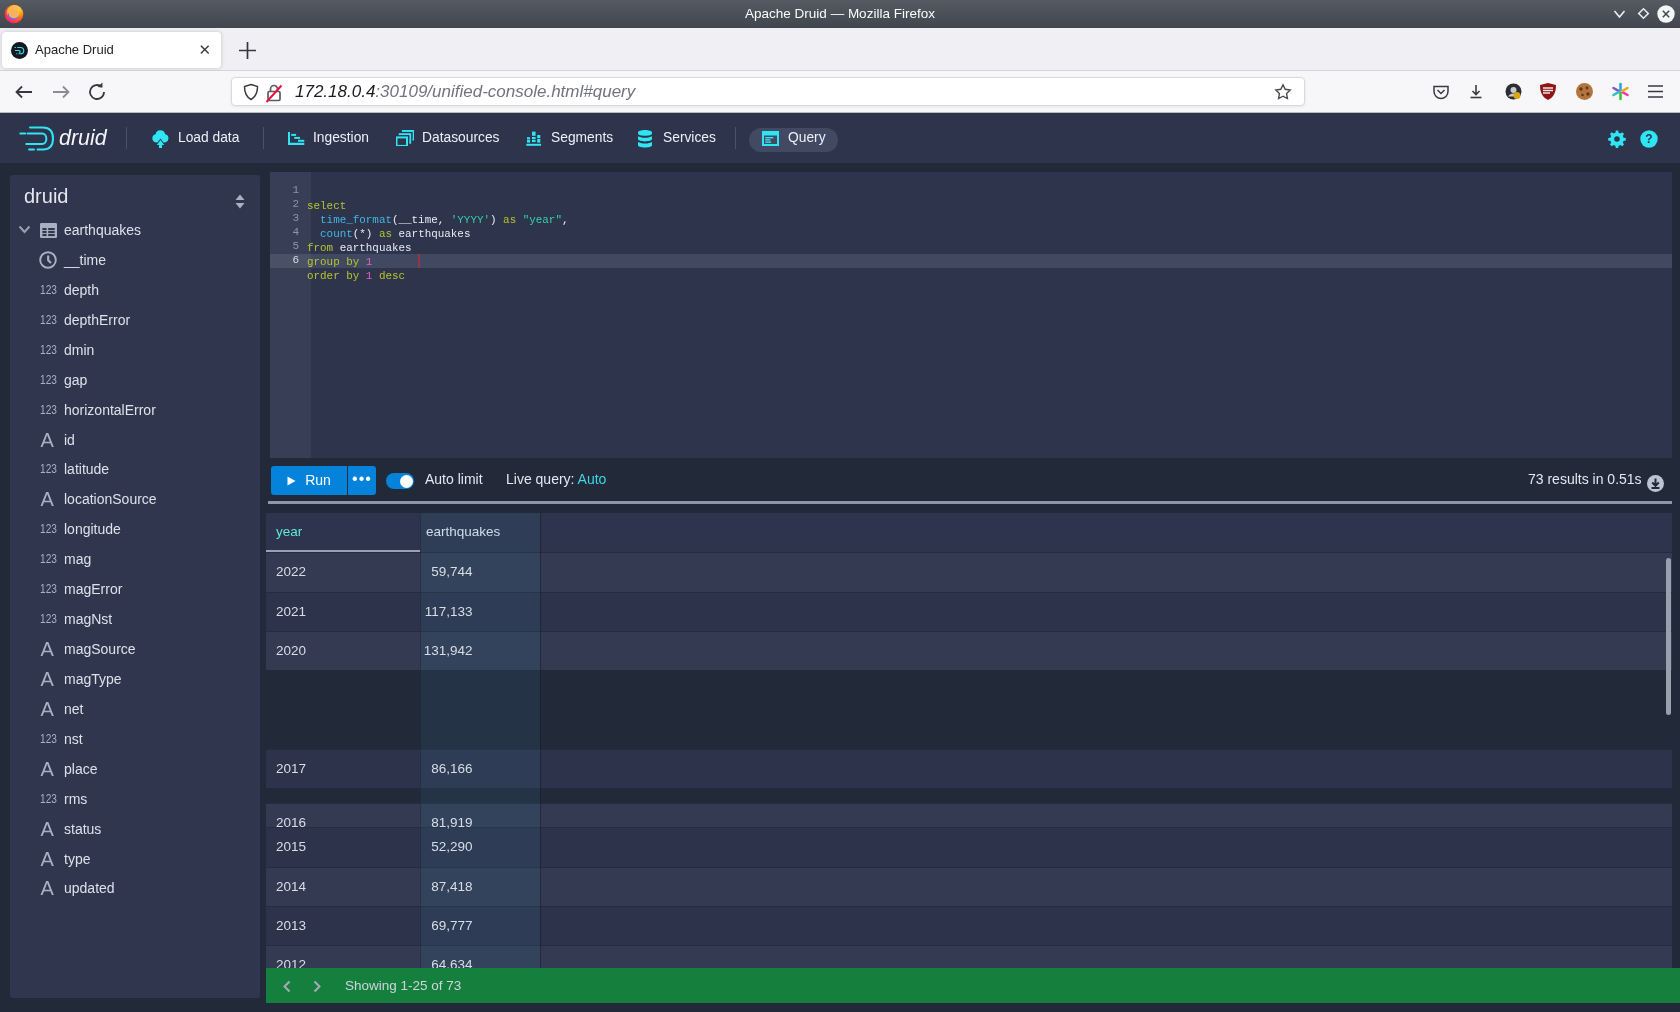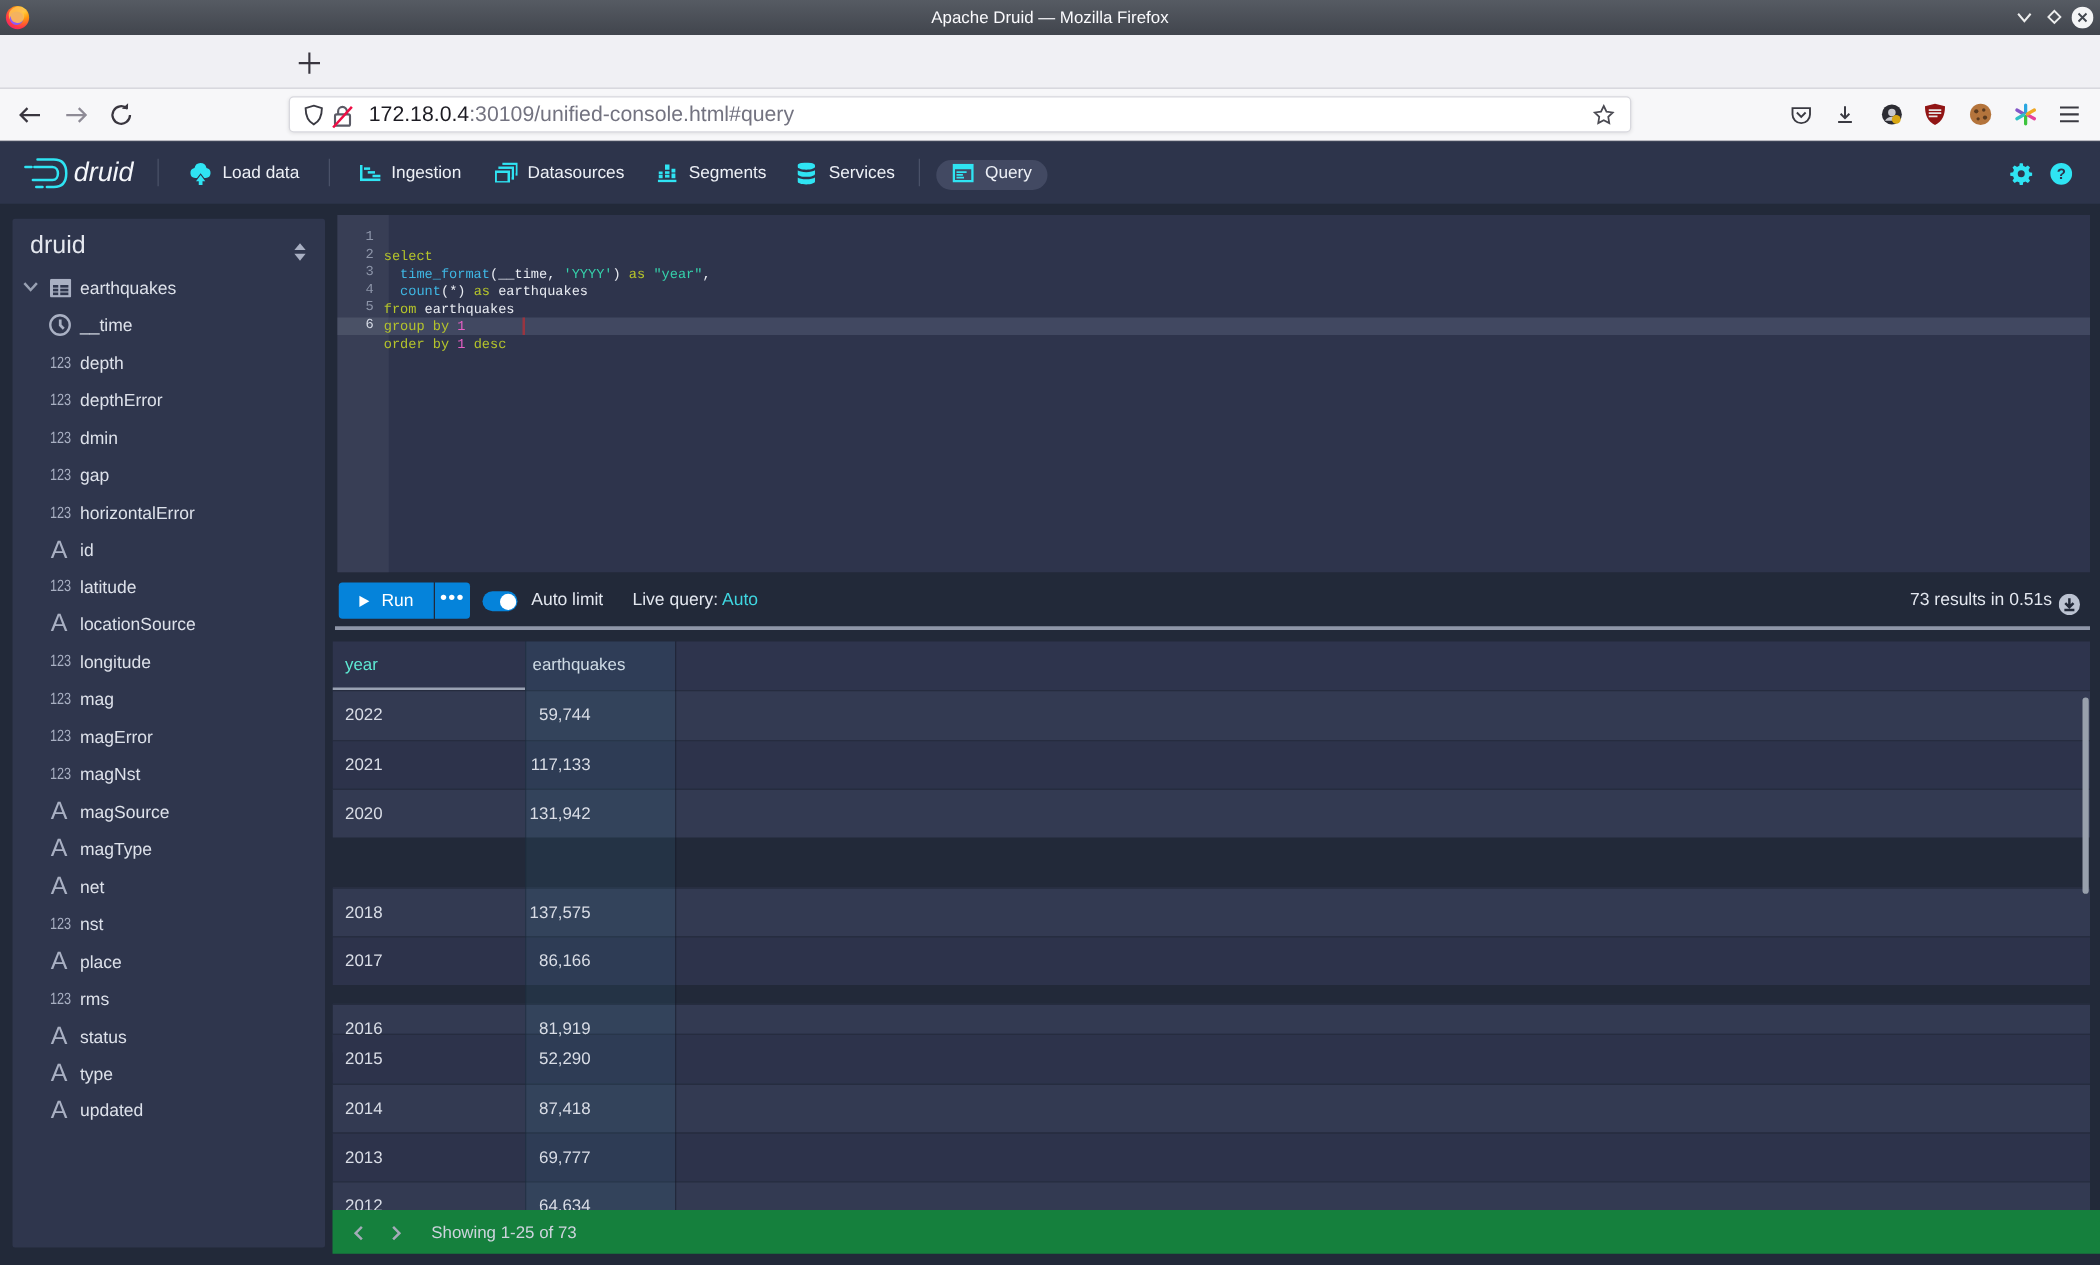--- a/index.html
+++ b/index.html
@@ -13,21 +13,21 @@
   .titlebar .title { width:100%; text-align:center; line-height:28px; color:#fbfbfe; font-size:13.5px; }
   .tabbar { left:0; top:28px; width:1680px; height:43px; background:#f0f0f4; border-bottom:1px solid #d4d4da; }
   .tab { position:absolute; left:2px; top:4px; width:219px; height:36px; background:#ffffff; border-radius:4px;
     box-shadow:0 0 4px rgba(0,0,0,.18); }
   .tab .fav { position:absolute; left:9px; top:9.5px; }
   .tab .tname { position:absolute; left:33px; top:0; line-height:36px; font-size:13px; color:#24222b; }
   .tab .tclose { position:absolute; right:10px; top:0; line-height:35px; font-size:15px; color:#3c3a44; }
   .urlrow { left:0; top:71px; width:1680px; height:42px; background:#f7f7f9; border-bottom:1px solid #babac2; }
   .navbtn { position:absolute; color:#2b2a33; }
   .urlfield { position:absolute; left:231px; top:6px; width:1074px; height:29px; background:#ffffff;
-    border:1px solid #d8d8de; border-radius:4px; box-shadow:0 1px 3px rgba(0,0,0,.08); }
+    border:1px solid #d8d8de; border-radius:4px; box-shadow:0 1px 3px rgba(0,0,0,.08);font-style:italic; }
   .urltext { position:absolute; left:63px; top:0; line-height:27px; font-size:17px; color:#1c1b22; white-space:pre; }
   .urltext span { color:#737380; }
 
   
   .dnav { left:0; top:113px; width:1680px; height:50px; background:#2d344b; }
   .dnav .sep { position:absolute; top:14px; width:1px; height:22px; background:#4a5168; }
   .navitem { position:absolute; top:0; height:50px; line-height:50px; color:#edf0f6; font-size:13.8px; }
   .qpill { position:absolute; left:749px; top:15px; width:89px; height:24px; background:#424962; border-radius:12px; }
 
   .sidebar { left:10px; top:175px; width:250px; height:823px; background:#2f364d; border-radius:2px; }
@@ -108,20 +108,33 @@
   <svg class="abs" style="right:30px;top:7px" width="13" height="13" viewBox="0 0 13 13">
       <rect x="3.1" y="3.1" width="6.8" height="6.8" fill="none" stroke="#eceded" stroke-width="1.5" transform="rotate(45 6.5 6.5)"></rect>
     </svg>
   <svg class="abs" style="right:5px;top:5px" width="18" height="18" viewBox="0 0 18 18">
       <circle cx="9" cy="9" r="8.7" fill="#f4f5f6"></circle>
       <path d="M5.8 5.8 L12.2 12.2 M12.2 5.8 L5.8 12.2" stroke="#41464e" stroke-width="1.5"></path>
     </svg>
 </div>
 
 <div class="abs tabbar">
+  <div class="tab">
+    <svg class="fav" width="17" height="17" viewBox="0 0 26 26">
+      <circle cx="13" cy="13" r="13" fill="#171722"></circle>
+      <g stroke="#2ce0e6" fill="none" stroke-width="1.7">
+        <path d="M9.5 8.5 h5 a5 4.7 0 0 1 0 9.4 h-3"></path>
+        <path d="M6 13 h6.5 a1.6 1.6 0 0 1 0 3.2"></path>
+        <path d="M5.5 8.5 h2"></path>
+        <path d="M8 17.9 h1.5"></path>
+      </g>
+    </svg>
+    <div class="tname">Apache Druid</div>
+    <div class="tclose">✕</div>
+  </div>
   <svg style="position:absolute;left:238px;top:13px" width="19" height="19" viewBox="0 0 19 19">
       <path d="M9.5 1 V18 M1 9.5 H18" stroke="#39363f" stroke-width="1.7"></path>
     </svg>
 </div>
 
 <div class="abs urlrow">
   <svg class="navbtn" style="left:12px;top:9px" width="24" height="24" viewBox="0 0 24 24">
       <path d="M20 12 H5 M10 6.5 L4.5 12 L10 17.5" fill="none" stroke="#39363f" stroke-width="1.8"></path>
     </svg>
   <svg class="navbtn" style="left:49px;top:9px" width="24" height="24" viewBox="0 0 24 24">
@@ -425,24 +438,20 @@
       <div class="c2">59,744</div>
     </div>
     <div class="trow even" style="top:78.6px">
       <div class="c1">2021</div>
       <div class="c2">117,133</div>
     </div>
     <div class="trow odd" style="top:117.89999999999999px">
       <div class="c1">2020</div>
       <div class="c2">131,942</div>
     </div>
-    <div class="trow odd" style="top:196.5px">
-      <div class="c1">2018</div>
-      <div class="c2">137,575</div>
-    </div>
     <div class="trow even" style="top:235.8px">
       <div class="c1">2017</div>
       <div class="c2">86,166</div>
     </div>
     <div class="trow odd" style="top:290px">
       <div class="c1">2016</div>
       <div class="c2">81,919</div>
     </div>
     <div class="trow even" style="top:314.4px">
       <div class="c1">2015</div>

